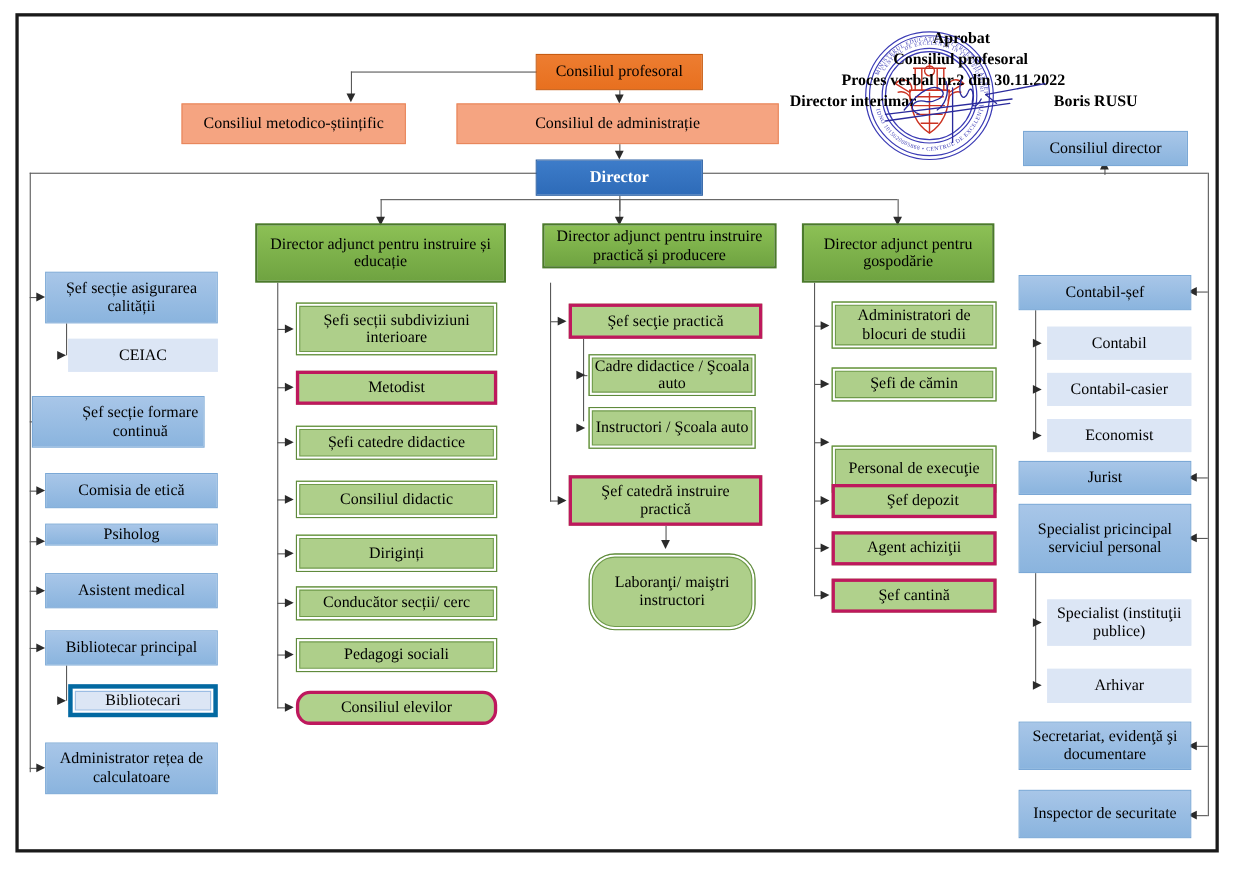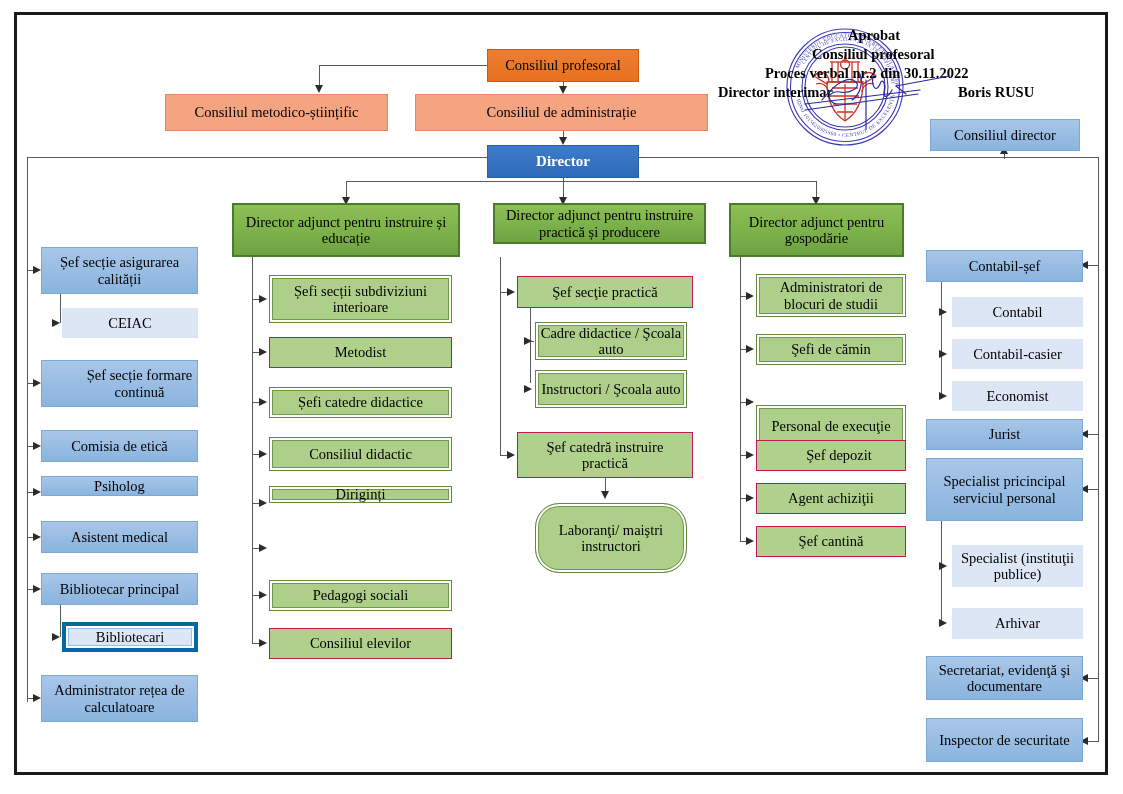--- a/index.html
+++ b/index.html
@@ -66,21 +66,21 @@
   .blue-pale.framed{
     border:4px solid #0369a1;
     box-shadow:inset 0 0 0 2px #ffffff, inset 0 0 0 3px #9cbde4;
   }
   .green-head{
     background:linear-gradient(180deg,#8cc055 0%,#6fa341 100%);
     border:2px solid #4b7a2b;
   }
   .green-plain{
     background:#b0d18c;
-    border:1px solid #be185d;
+    border:3px solid #be185d;
   }
   .green-framed{
     background:#aecf8a;
     border:1px solid #5f8a3c;
     box-shadow:inset 0 0 0 2px #ffffff, inset 0 0 0 3px #6f9a4a;
   }
 
   
   .ln{position:absolute;background:#595959;z-index:1;}
   .ln.h{height:1px;}
@@ -186,21 +186,21 @@
     <div class="line" id="app-l2">Consiliul profesoral</div>
     <div class="line" id="app-l3">Proces verbal nr.2 din 30.11.2022</div>
     <div class="line" id="app-l4">Director interimar</div>
     <div class="line" id="app-l5">Boris RUSU</div>
   </div>
 
   <div class="node orange-dark" style="left:487px;top:49px;width:152px;height:33px;">
     <span>Consiliul profesoral</span>
   </div>
 
-  <div class="node orange-light" style="left:165px;top:94px;width:223px;height:37px;">
+  <div class="node orange-light" style="left:165px;top:94px;width:204px;height:37px;">
     <span>Consiliul metodico-științific</span>
   </div>
 
   <div class="node orange-light" style="left:415px;top:94px;width:293px;height:37px;">
     <span>Consiliul de administrație</span>
   </div>
 
   <div class="node blue-dark" style="left:487px;top:145px;width:152px;height:33px;font-size:15px;">
     <span>Director</span>
   </div>
@@ -235,21 +235,21 @@
   <div class="arrow down" style="left:559px;top:197px;"></div>
   <div class="ln v" style="left:816px;top:181px;height:22px;"></div>
   <div class="arrow down" style="left:812px;top:197px;"></div>
 
   <div class="node blue-mid" style="left:41px;top:247px;width:157px;height:47px;">
     <span>Șef secție asigurarea calității</span>
   </div>
   <div class="node blue-pale" style="left:62px;top:308px;width:136px;height:30px;">
     <span>CEIAC</span>
   </div>
-  <div class="node blue-mid" style="left:41px;top:360px;width:157px;height:47px;padding-left:44px;">
+  <div class="node blue-mid" style="left:29px;top:360px;width:157px;height:47px;padding-left:44px;">
     <span>Șef secție formare continuă</span>
   </div>
   <div class="node blue-mid" style="left:41px;top:430px;width:157px;height:32px;">
     <span>Comisia de etică</span>
   </div>
   <div class="node blue-mid" style="left:41px;top:476px;width:157px;height:20px;">
     <span>Psiholog</span>
   </div>
   <div class="node blue-mid" style="left:41px;top:521px;width:157px;height:32px;">
     <span>Asistent medical</span>
@@ -294,27 +294,30 @@
   </div>
   <div class="node green-plain" style="left:269px;top:337px;width:183px;height:31px;">
     <span>Metodist</span>
   </div>
   <div class="node green-framed" style="left:269px;top:387px;width:183px;height:31px;">
     <span>Șefi catedre didactice</span>
   </div>
   <div class="node green-framed" style="left:269px;top:437px;width:183px;height:34px;">
     <span>Consiliul didactic</span>
   </div>
-  <div class="node green-framed" style="left:269px;top:486px;width:183px;height:17px;">
+  <div class="node green-framed" style="left:269px;top:486px;width:183px;height:34px;">
     <span>Diriginți</span>
+  </div>
+  <div class="node green-framed" style="left:269px;top:533px;width:183px;height:31px;">
+    <span>Conducător secții/ cerc</span>
   </div>
   <div class="node green-framed" style="left:269px;top:580px;width:183px;height:31px;">
     <span>Pedagogi sociali</span>
   </div>
-  <div class="node green-plain" style="left:269px;top:628px;width:183px;height:31px;">
+  <div class="node green-plain" style="left:269px;top:628px;width:183px;height:31px;border-radius:13px;">
     <span>Consiliul elevilor</span>
   </div>
 
   <div class="ln v" style="left:252px;top:257px;height:387px;"></div>
   <div class="ln h" style="left:252px;top:299px;width:13px;"></div>
   <div class="arrow right" style="left:259px;top:295px;"></div>
   <div class="ln h" style="left:252px;top:352px;width:13px;"></div>
   <div class="arrow right" style="left:259px;top:348px;"></div>
   <div class="ln h" style="left:252px;top:402px;width:13px;"></div>
   <div class="arrow right" style="left:259px;top:398px;"></div>

